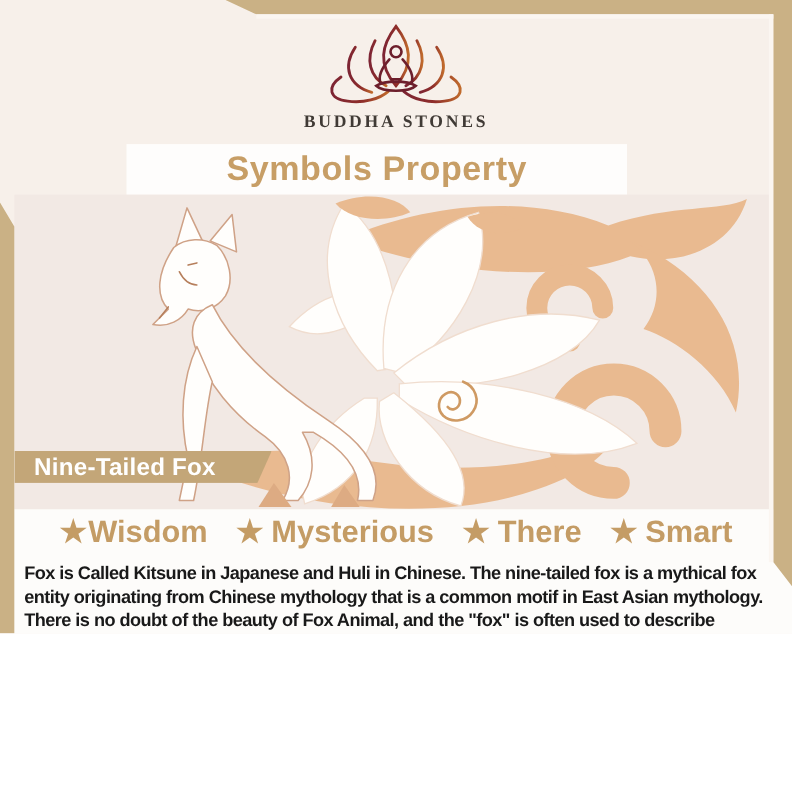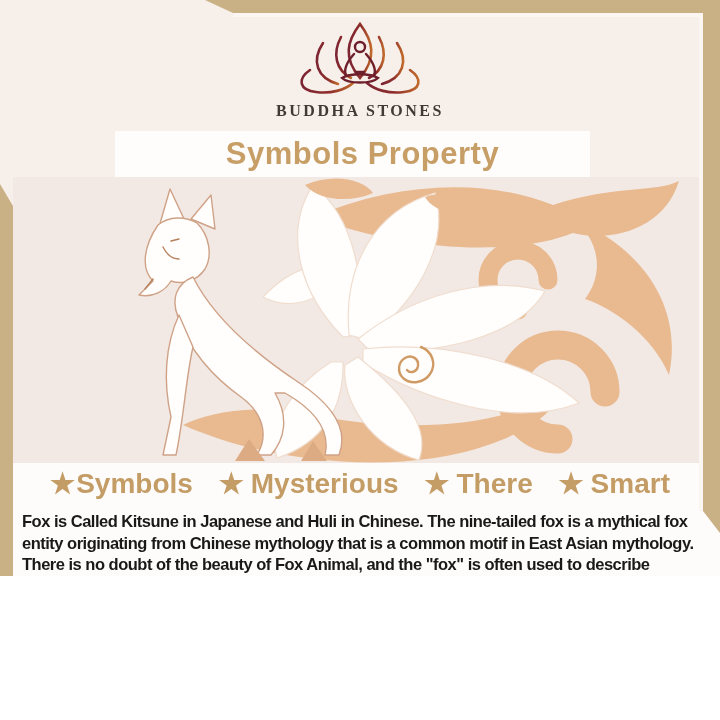--- a/index.html
+++ b/index.html
@@ -22,21 +22,21 @@
   .logo{position:absolute;left:290px;top:20px;width:140px;height:80px;}
   .brand{
     position:absolute;left:0;top:102px;width:720px;text-align:center;
     font-family:"Liberation Serif",serif;font-size:16px;font-weight:600;
     letter-spacing:2.5px;color:#403a35;
   }
   
   .heading-strip{
     position:absolute;left:115px;top:131px;width:455px;height:46px;
     background:#fefdfc;text-align:center;line-height:46px;
-    font-size:31px;font-weight:bold;color:#c79e66;letter-spacing:0.5px;padding-left:20px;
+    font-size:31px;font-weight:bold;color:#c79e66;letter-spacing:0.5px;
   }
   
   .fox-area{position:absolute;left:13px;top:177px;width:690px;height:286px;background:#f2e9e4;}
   .fox-svg{position:absolute;left:13px;top:177px;width:690px;height:286px;}
   .caption-banner{
     position:absolute;left:13px;top:410px;width:234px;height:29px;background:#c3a678;
     clip-path:polygon(0 0,234px 0,221px 29px,0 29px);
     color:#ffffff;font-size:22px;font-weight:bold;line-height:29px;padding-left:18px;
     box-sizing:border-box;letter-spacing:0.2px;
   }
@@ -129,25 +129,28 @@
     </g>
 
     <g fill="none" stroke="#b67f5c" stroke-width="1.4" stroke-linecap="round">
       <path d="M150,70 C154,78 160,82 166,82"></path>
       <path d="M158,64 L166,62"></path>
       <path d="M140,102 L132,112"></path>
     </g>
     <path d="M408,170 c11,4 16,17 9,27 c-6,9 -19,11 -27,4 c-6,-6 -5,-16 2,-20 c7,-4 14,1 13,8 c-1,6 -8,8 -11,4" fill="none" stroke="#cf9a63" stroke-width="2.4" stroke-linecap="round"></path>
   </svg>
 
+  <div class="caption-banner">
+    <span>Nine-Tailed Fox</span>
+  </div>
 
   <div class="text-panel"></div>
 
   <div class="attrs">
-    <span class="attr"><span class="star">★</span><span>Symbols</span></span>
+    <span class="attr"><span class="star">★</span><span>Wisdom</span></span>
     <span class="attr"><span class="star">★</span><span>Mysterious</span></span>
     <span class="attr"><span class="star">★</span><span>There</span></span>
     <span class="attr"><span class="star">★</span><span>Smart</span></span>
   </div>
 
   <div class="paragraph">Fox is Called Kitsune in Japanese and Huli in Chinese. The nine-tailed fox is a mythical fox entity originating from Chinese mythology that is a common motif in East Asian mythology. There is no doubt of the beauty of Fox Animal, and the "fox" is often used to describe attractive and creative ladies. The Fox is a symbol of wisdom, mysterious, smart and beauty. Wearing the Nine-tail Fox jewelry will bring you safe, luck and healing energy and also will add a wild charm. It will have more charming surprise result.It is widely believed to be a strong amulet to attract love and marriage luck, besides being an amulet to protect from third party interference. It is also said to enhance one's attractiveness when worn for a period of time. Singles looking for a life partner or soulmate should carry or wear the Nine-tail Fox amulet.</div>
 
   <div class="frame-tr"></div>
   <div class="frame-bl"></div>
   <div class="inner-line-top"></div>

